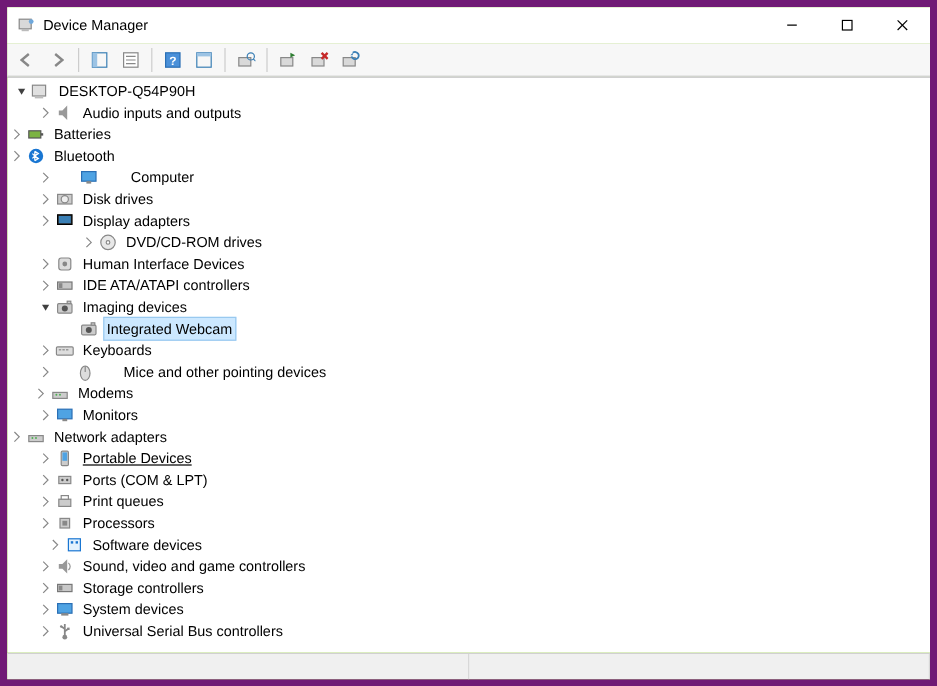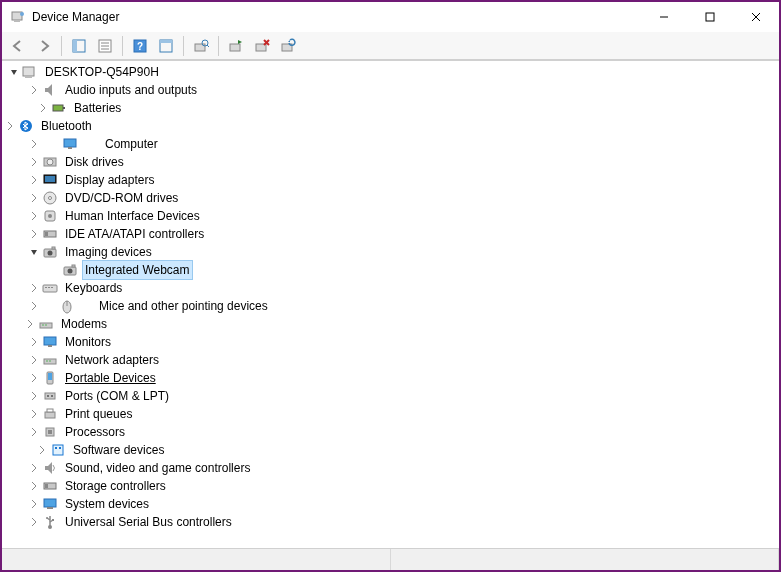--- a/index.html
+++ b/index.html
@@ -1,17 +1,17 @@
 <!DOCTYPE html>
 <html><head>
 <meta charset="utf-8">
 <style>
   * { box-sizing: border-box; }
   html, body { margin: 0; padding: 0; font-family: "Segoe UI", Tahoma, sans-serif; font-size: 12px; color: #000; }
-  .window { width: 781px; height: 572px; border: 2px solid #701a75; background: #84cc16; display: flex; flex-direction: column; position: relative; }
+  .window { width: 781px; height: 572px; border: 6px solid #701a75; background: #84cc16; display: flex; flex-direction: column; position: relative; }
   .titlebar { height: 30px; display: flex; align-items: center; padding: 0 0 0 8px; background: #fff; }
   .titlebar .app-icon { width: 16px; height: 16px; margin-right: 6px; display: inline-flex; align-items: center; justify-content: center; }
   .titlebar .title { flex: 0 0 auto; }
   .titlebar .spacer { flex: 1 1 auto; }
   .win-btn { width: 46px; height: 30px; display: inline-flex; align-items: center; justify-content: center; }
   .menubar { height: 20px; display: flex; align-items: center; padding: 0 6px; gap: 2px; background: #fff; border-bottom: 1px solid #e5e5e5;}
   .menu-item { padding: 2px 8px; }
   .toolbar { height: 28px; display: flex; align-items: center; padding: 2px 4px; gap: 2px; border-bottom: 1px solid #d0d0d0; background: #f7f7f7;}
   .tb-btn { width: 24px; height: 24px; display: inline-flex; align-items: center; justify-content: center; border: 1px solid transparent; }
   .tb-sep { width: 1px; height: 20px; background: #ccc; margin: 0 3px; }
@@ -157,21 +157,21 @@
               <path d="M3 1 L7 5 L3 9" fill="none" stroke="#888" stroke-width="1"></path>
             </svg>
           </span>
           <span class="icon">
             <svg width="16" height="16" viewBox="0 0 16 16">
               <path d="M3 6 L6 6 L10 2 L10 14 L6 10 L3 10 Z" fill="#999"></path>
             </svg>
           </span>
           <span class="label">Audio inputs and outputs</span>
         </div>
-        <div class="node" style=" margin-left: 33px;">
+        <div class="node" style="">
           <span class="exp">
             <svg width="10" height="10">
               <path d="M3 1 L7 5 L3 9" fill="none" stroke="#888" stroke-width="1"></path>
             </svg>
           </span>
           <span class="icon">
             <svg width="16" height="16" viewBox="0 0 16 16">
               <rect x="2" y="5" width="10" height="6" fill="#7cb342" stroke="#555"></rect>
               <rect x="12" y="7" width="2" height="2" fill="#555"></rect>
             </svg>
@@ -227,21 +227,21 @@
             </svg>
           </span>
           <span class="icon">
             <svg width="16" height="16" viewBox="0 0 16 16">
               <rect x="2" y="3" width="12" height="8" fill="#333" stroke="#000"></rect>
               <rect x="3" y="4" width="10" height="6" fill="#3a7fb5"></rect>
             </svg>
           </span>
           <span class="label">Display adapters</span>
         </div>
-        <div class="node" style="padding-left: 24px;">
+        <div class="node" style="padding-left: 24px; margin-left: 36px;">
           <span class="exp">
             <svg width="10" height="10">
               <path d="M3 1 L7 5 L3 9" fill="none" stroke="#888" stroke-width="1"></path>
             </svg>
           </span>
           <span class="icon">
             <svg width="16" height="16" viewBox="0 0 16 16">
               <circle cx="8" cy="8" r="6" fill="#e8e8e8" stroke="#888"></circle>
               <circle cx="8" cy="8" r="1.5" fill="#fff" stroke="#888"></circle>
             </svg>
@@ -354,21 +354,21 @@
             </svg>
           </span>
           <span class="icon">
             <svg width="16" height="16" viewBox="0 0 16 16">
               <rect x="2" y="3" width="12" height="8" fill="#4fa3e3" stroke="#2a6fb5"></rect>
               <rect x="6" y="11" width="4" height="2" fill="#888"></rect>
             </svg>
           </span>
           <span class="label">Monitors</span>
         </div>
-        <div class="node" style="padding-left: 24px;">
+        <div class="node" style="">
           <span class="exp">
             <svg width="10" height="10">
               <path d="M3 1 L7 5 L3 9" fill="none" stroke="#888" stroke-width="1"></path>
             </svg>
           </span>
           <span class="icon">
             <svg width="16" height="16" viewBox="0 0 16 16">
               <rect x="2" y="7" width="12" height="5" fill="#ccc" stroke="#888"></rect>
               <circle cx="5" cy="9" r="0.8" fill="#4caf50"></circle>
               <circle cx="8" cy="9" r="0.8" fill="#4caf50"></circle>

